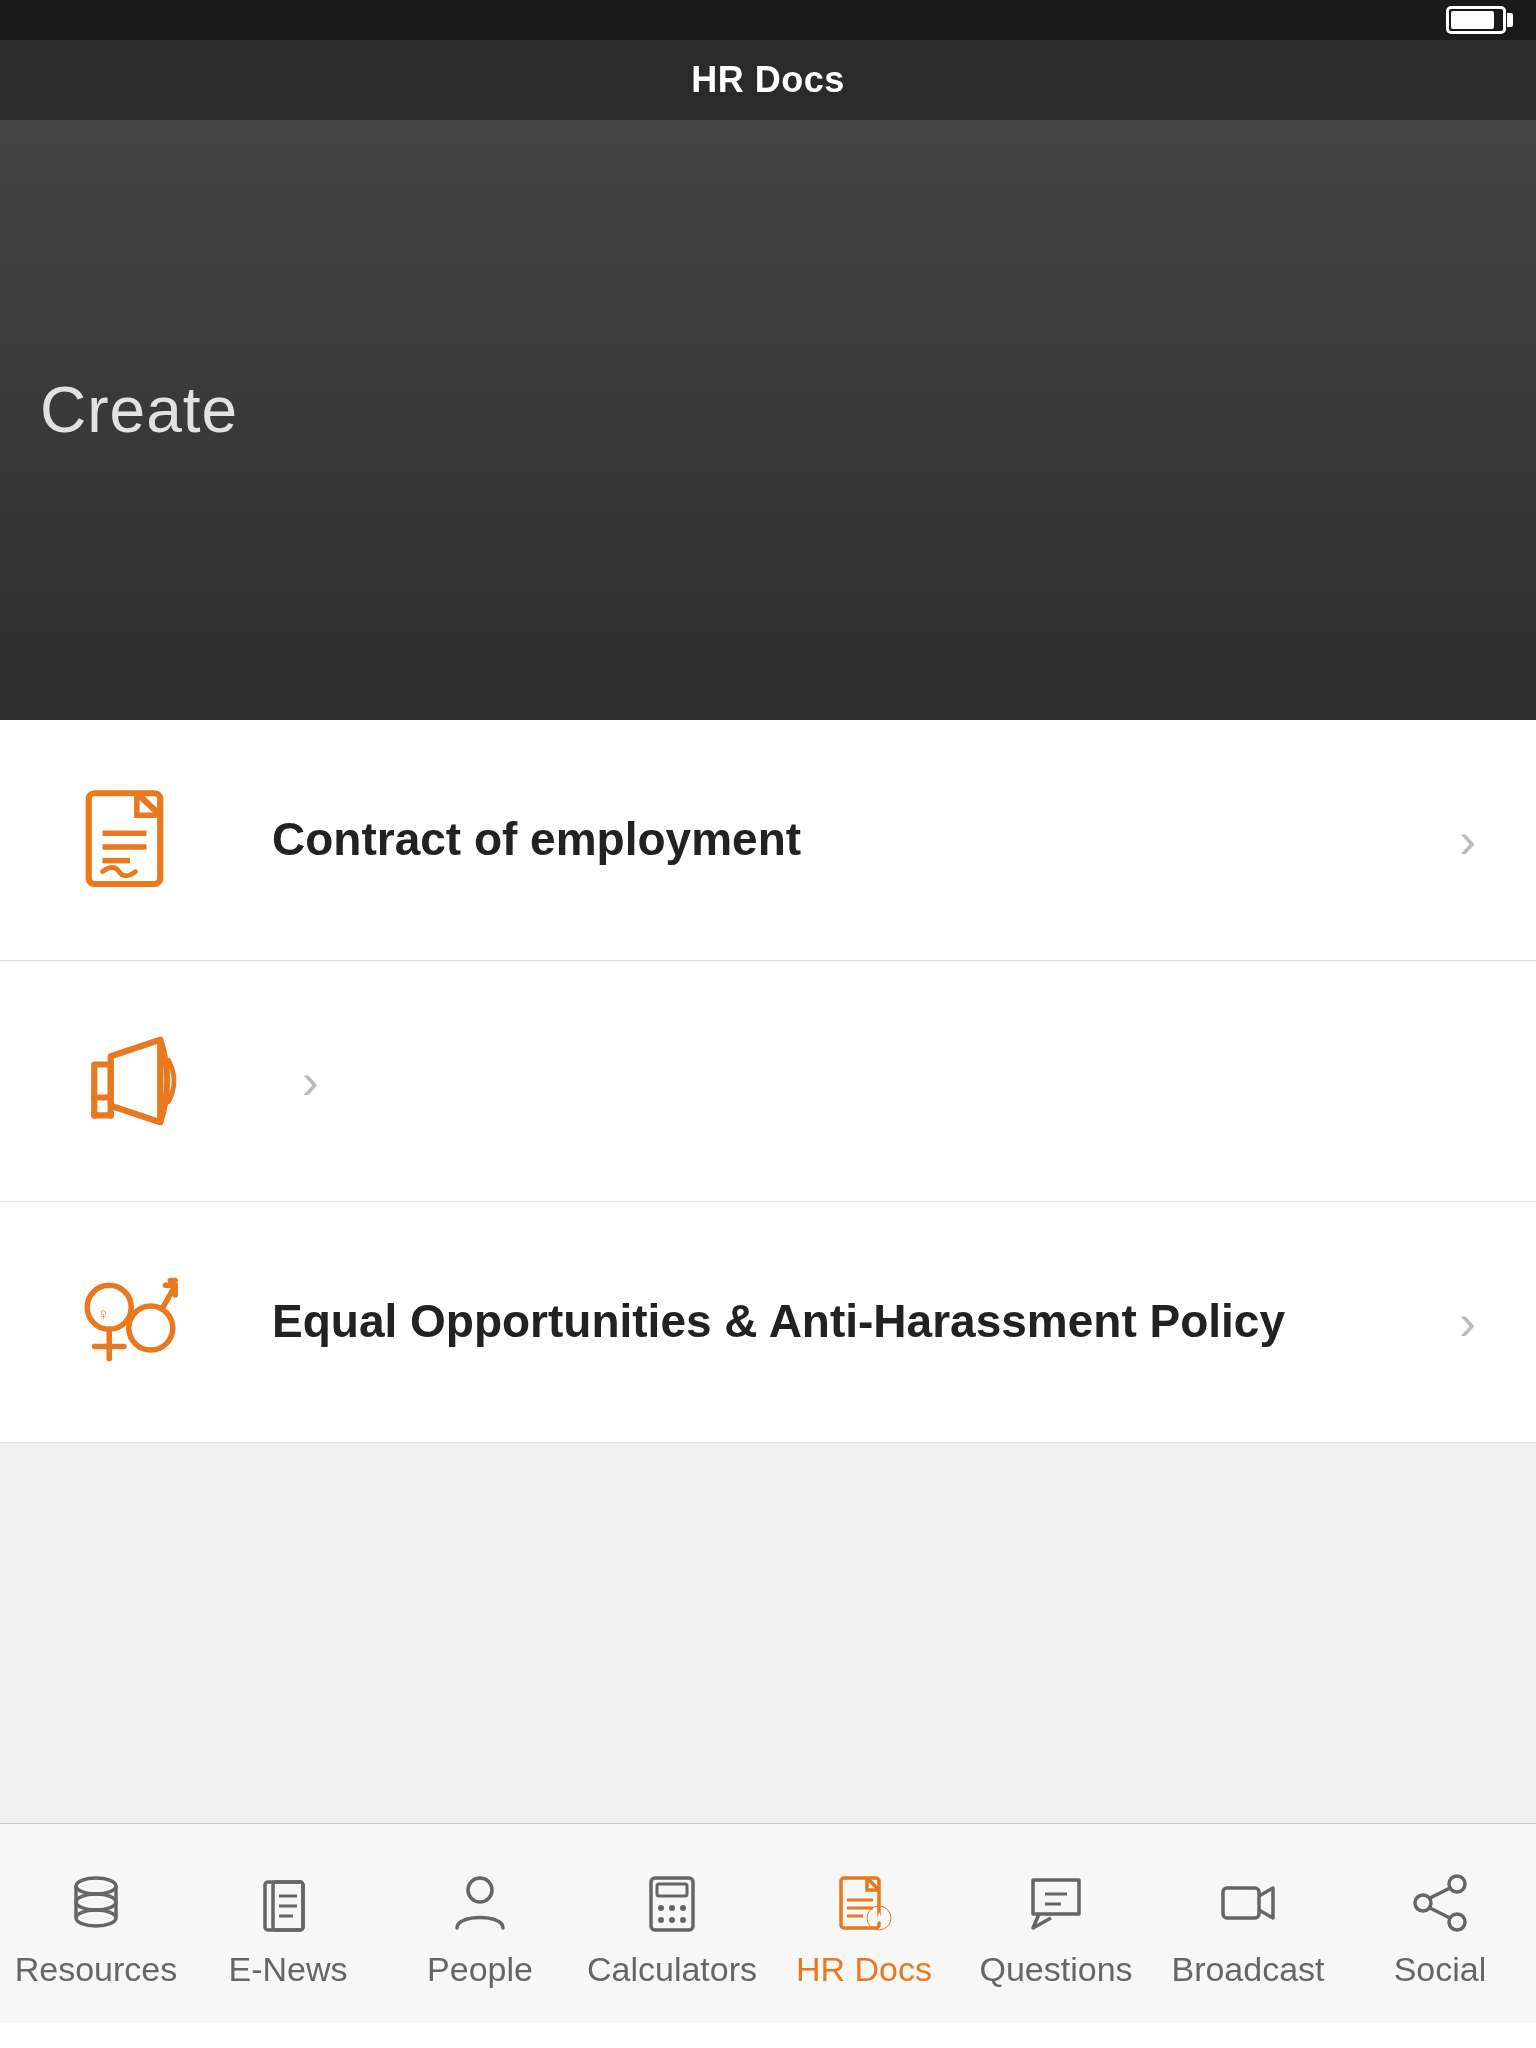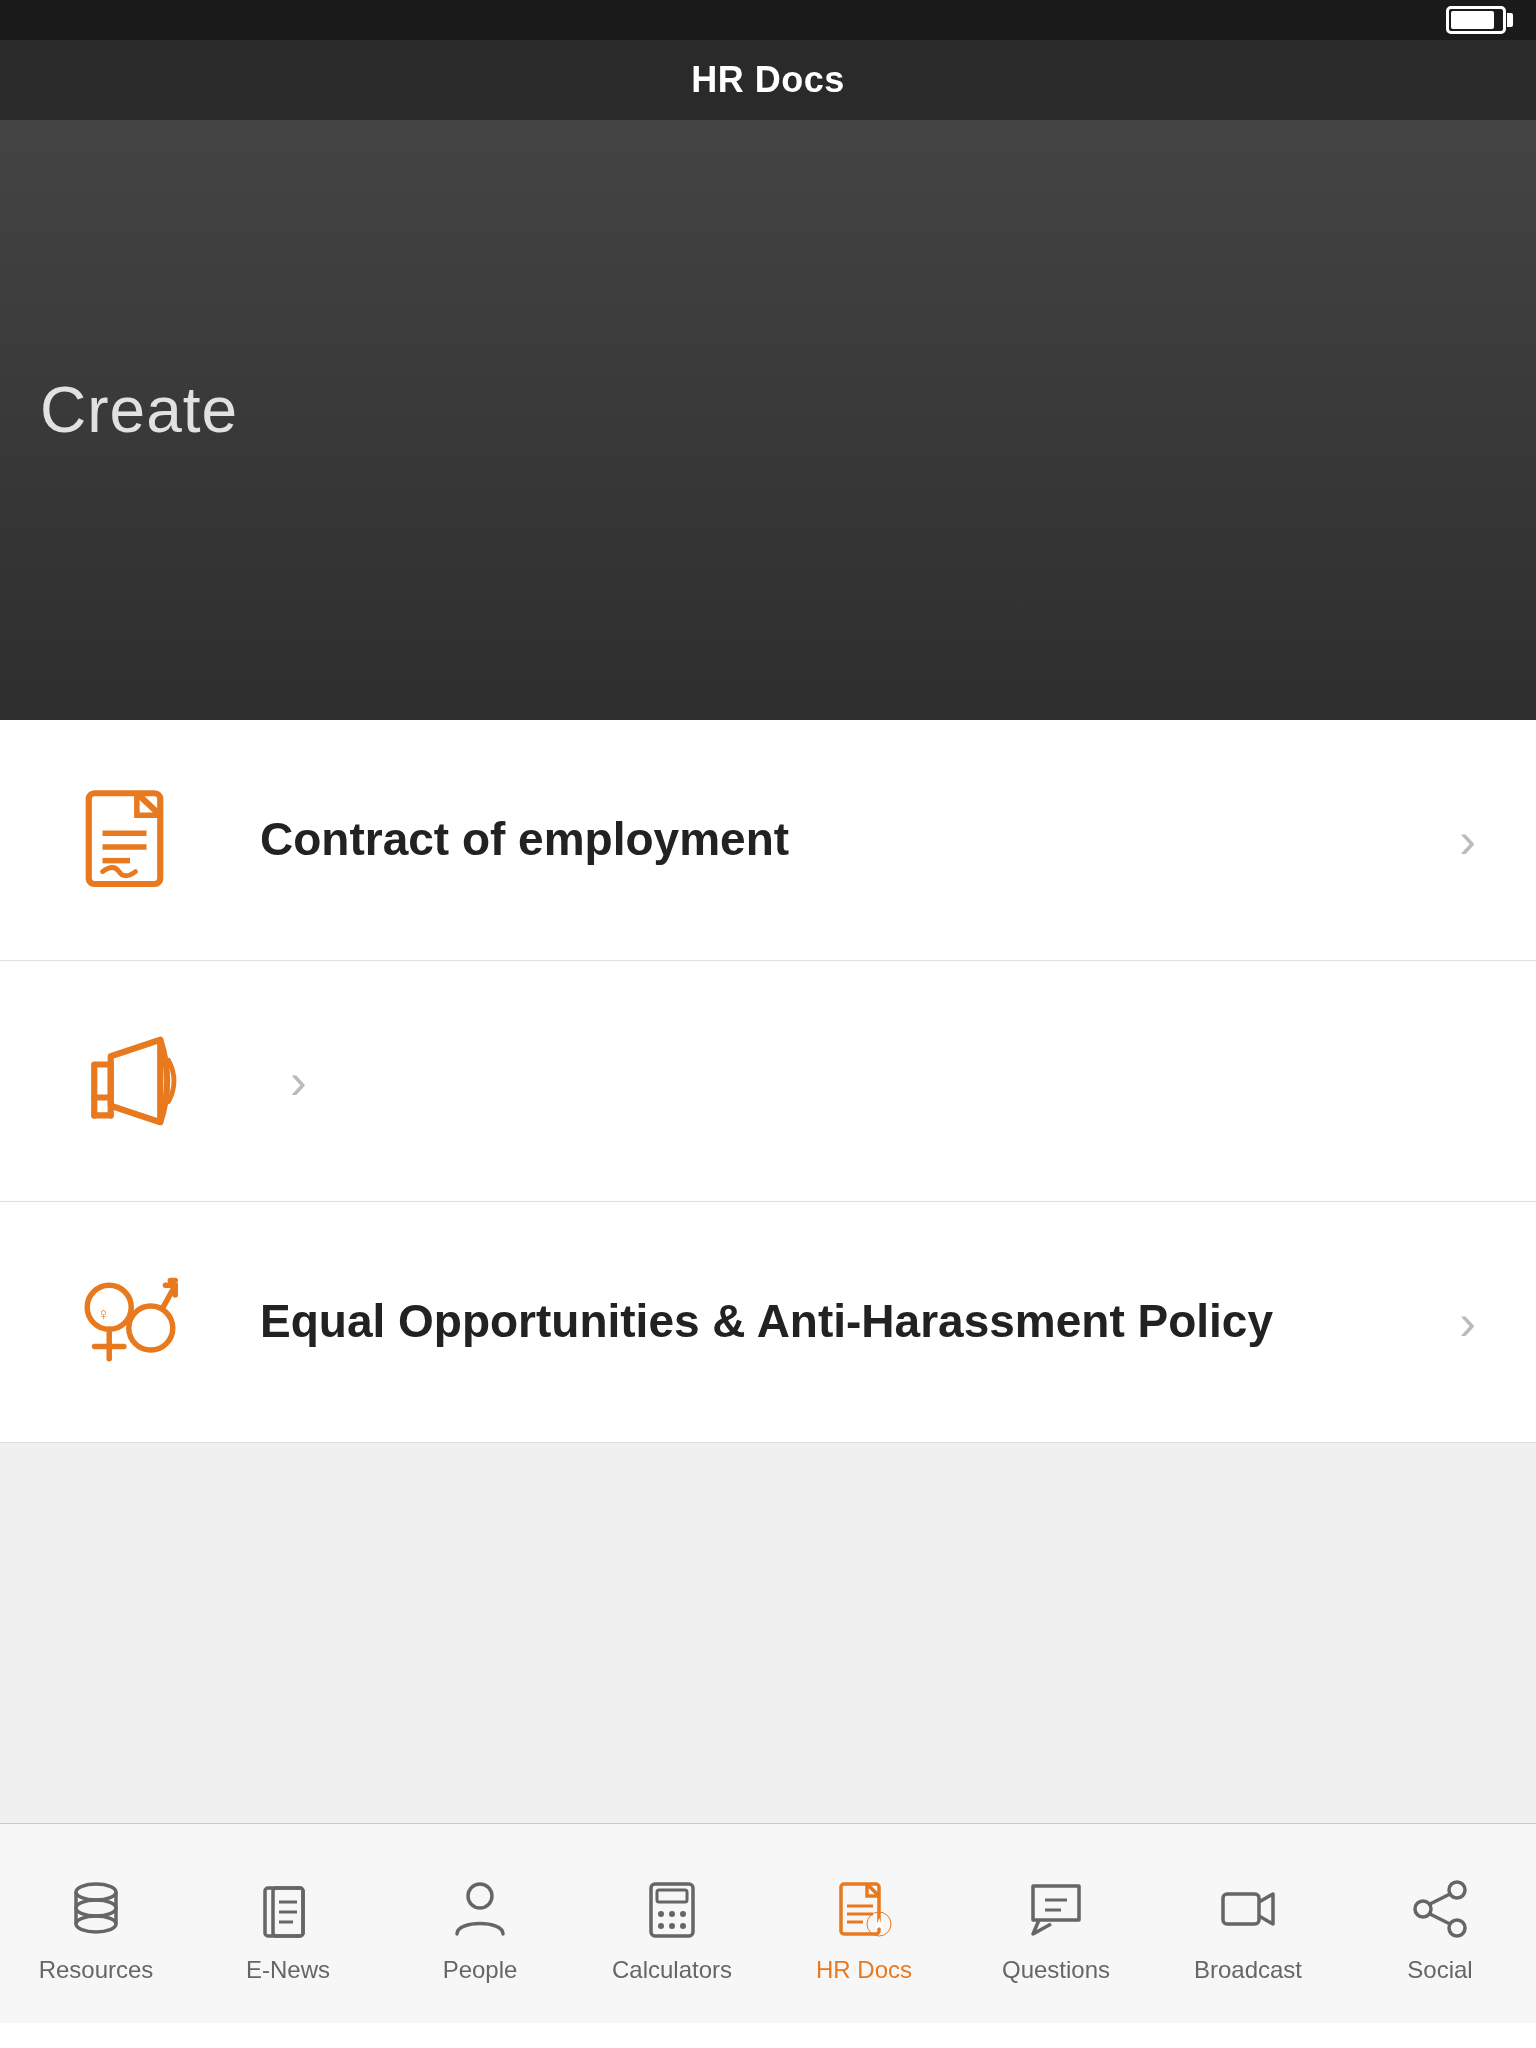--- a/index.html
+++ b/index.html
@@ -108,20 +108,21 @@
 
     
     .list-item {
       display: flex;
       align-items: center;
       padding: 50px 60px;
       border-bottom: 1px solid #e0e0e0;
       cursor: pointer;
       background: #fff;
       min-height: 200px;
+      gap: 12px;
     }
 
     .item-icon {
       width: 140px;
       height: 140px;
       flex-shrink: 0;
       display: flex;
       align-items: center;
       justify-content: center;
       margin-right: 60px;
@@ -194,21 +195,21 @@
       align-items: center;
       justify-content: center;
     }
 
     .tab-icon svg {
       width: 62px;
       height: 62px;
     }
 
     .tab-label {
-      font-size: 24px;
+      font-size: 34px;
       color: #666;
       font-weight: 400;
     }
 
     .orange-color {
       color: #e8791e;
     }
   </style>
 </head>
 <body>

